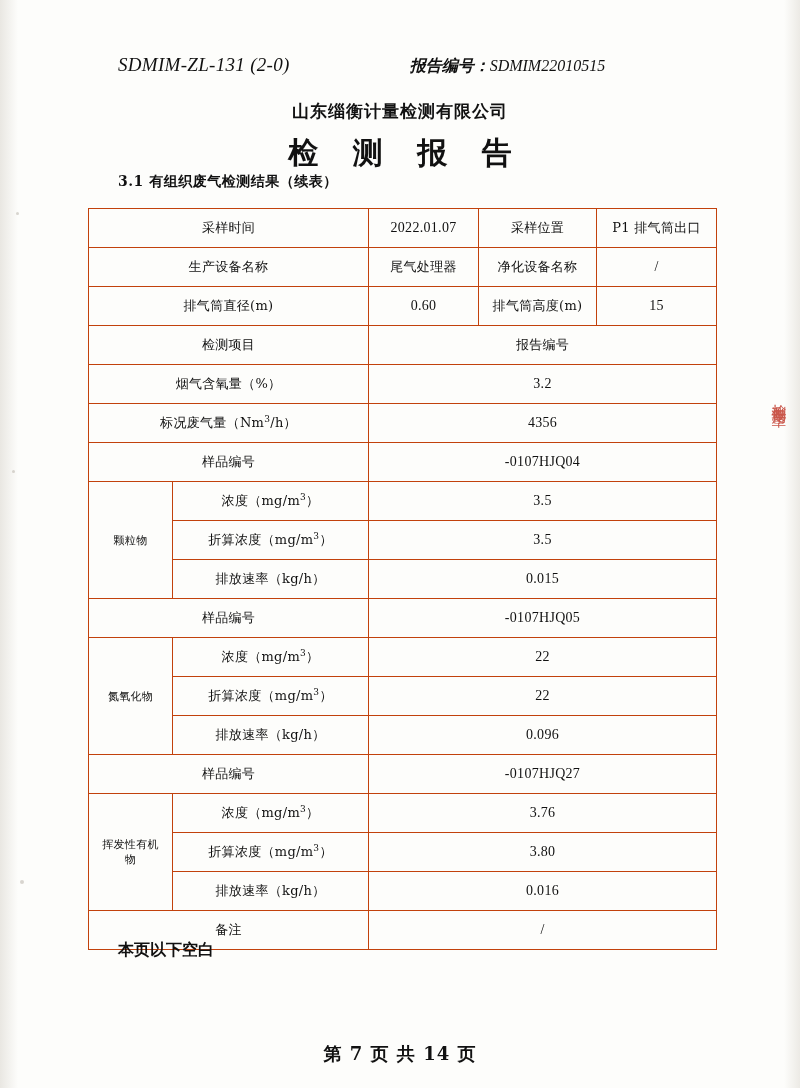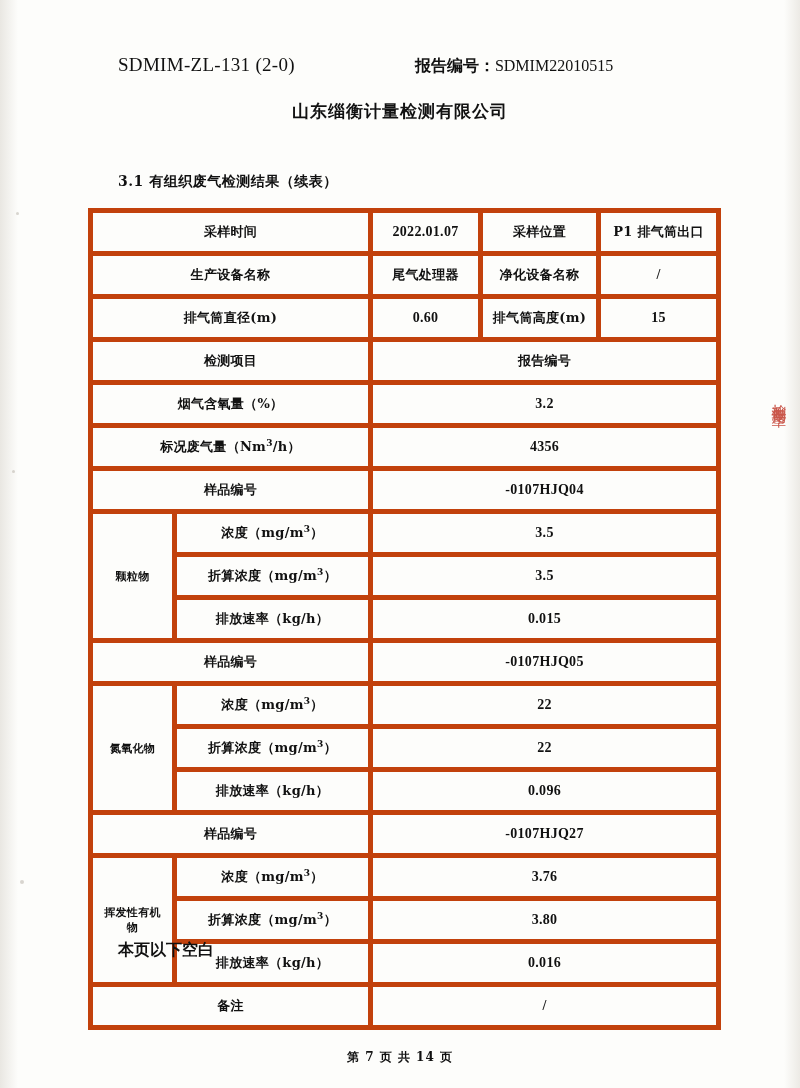--- a/index.html
+++ b/index.html
@@ -38,20 +38,21 @@
     pointer-events: none;
   }
 
   .header-row {
     position: absolute;
     top: 54px;
     left: 118px;
     right: 110px;
     display: flex;
     align-items: baseline;
+    font-style: italic;
   }
   .doc-code {
     font-size: 19px;
     letter-spacing: .3px;
     white-space: nowrap;
   }
   .report-no {
     margin-left: 120px;
     font-size: 16px;
     white-space: nowrap;
@@ -98,26 +99,26 @@
     position: absolute;
     top: 208px;
     left: 88px;
     width: 628px;
     border-collapse: collapse;
     table-layout: fixed;
     font-family: "DejaVu Serif", serif;
     font-size: 13px;
   }
   table.report td {
-    border: 5px solid #c2410c;
+    border: 1px solid #c2410c;
     height: 38px;
     text-align: center;
     vertical-align: middle;
     padding: 0 8px;
-    font-weight: bold;
+    font-weight: normal;
     letter-spacing: .3px;
   }
   td.val {
     font-family: "Liberation Serif", serif;
     font-weight: normal;
     font-size: 14px;
   }
   td.cnval {
     font-size: 13px;
   }
@@ -136,21 +137,21 @@
     font-size: 16px;
     font-family: "DejaVu Serif", serif;
     font-weight: bold;
   }
   .pagefoot {
     position: absolute;
     bottom: 22px;
     left: 0;
     width: 100%;
     text-align: center;
-    font-size: 12px;
+    font-size: 18px;
     font-family: "DejaVu Serif", serif;
     font-weight: bold;
     letter-spacing: 1px;
   }
 
   
   .side-stamp {
     position: absolute;
     right: 12px;
     top: 392px;
@@ -181,20 +182,21 @@
   <div class="speck" style="left:12px;top:470px;width:3px;height:3px;"></div>
 
   <div class="header-row">
     <div class="doc-code">SDMIM-ZL-131 (2-0)</div>
     <div class="report-no">
       <span class="cn">报告编号：</span><span>SDMIM22010515</span>
     </div>
   </div>
 
   <div class="company">山东缁衡计量检测有限公司</div>
+  <div class="title">检 测 报 告</div>
   <div class="section-title">3.1 有组织废气检测结果（续表）</div>
 
   <table class="report">
     <colgroup>
       <col style="width:84px">
       <col style="width:196px">
       <col style="width:110px">
       <col style="width:118px">
       <col style="width:120px">
     </colgroup>

